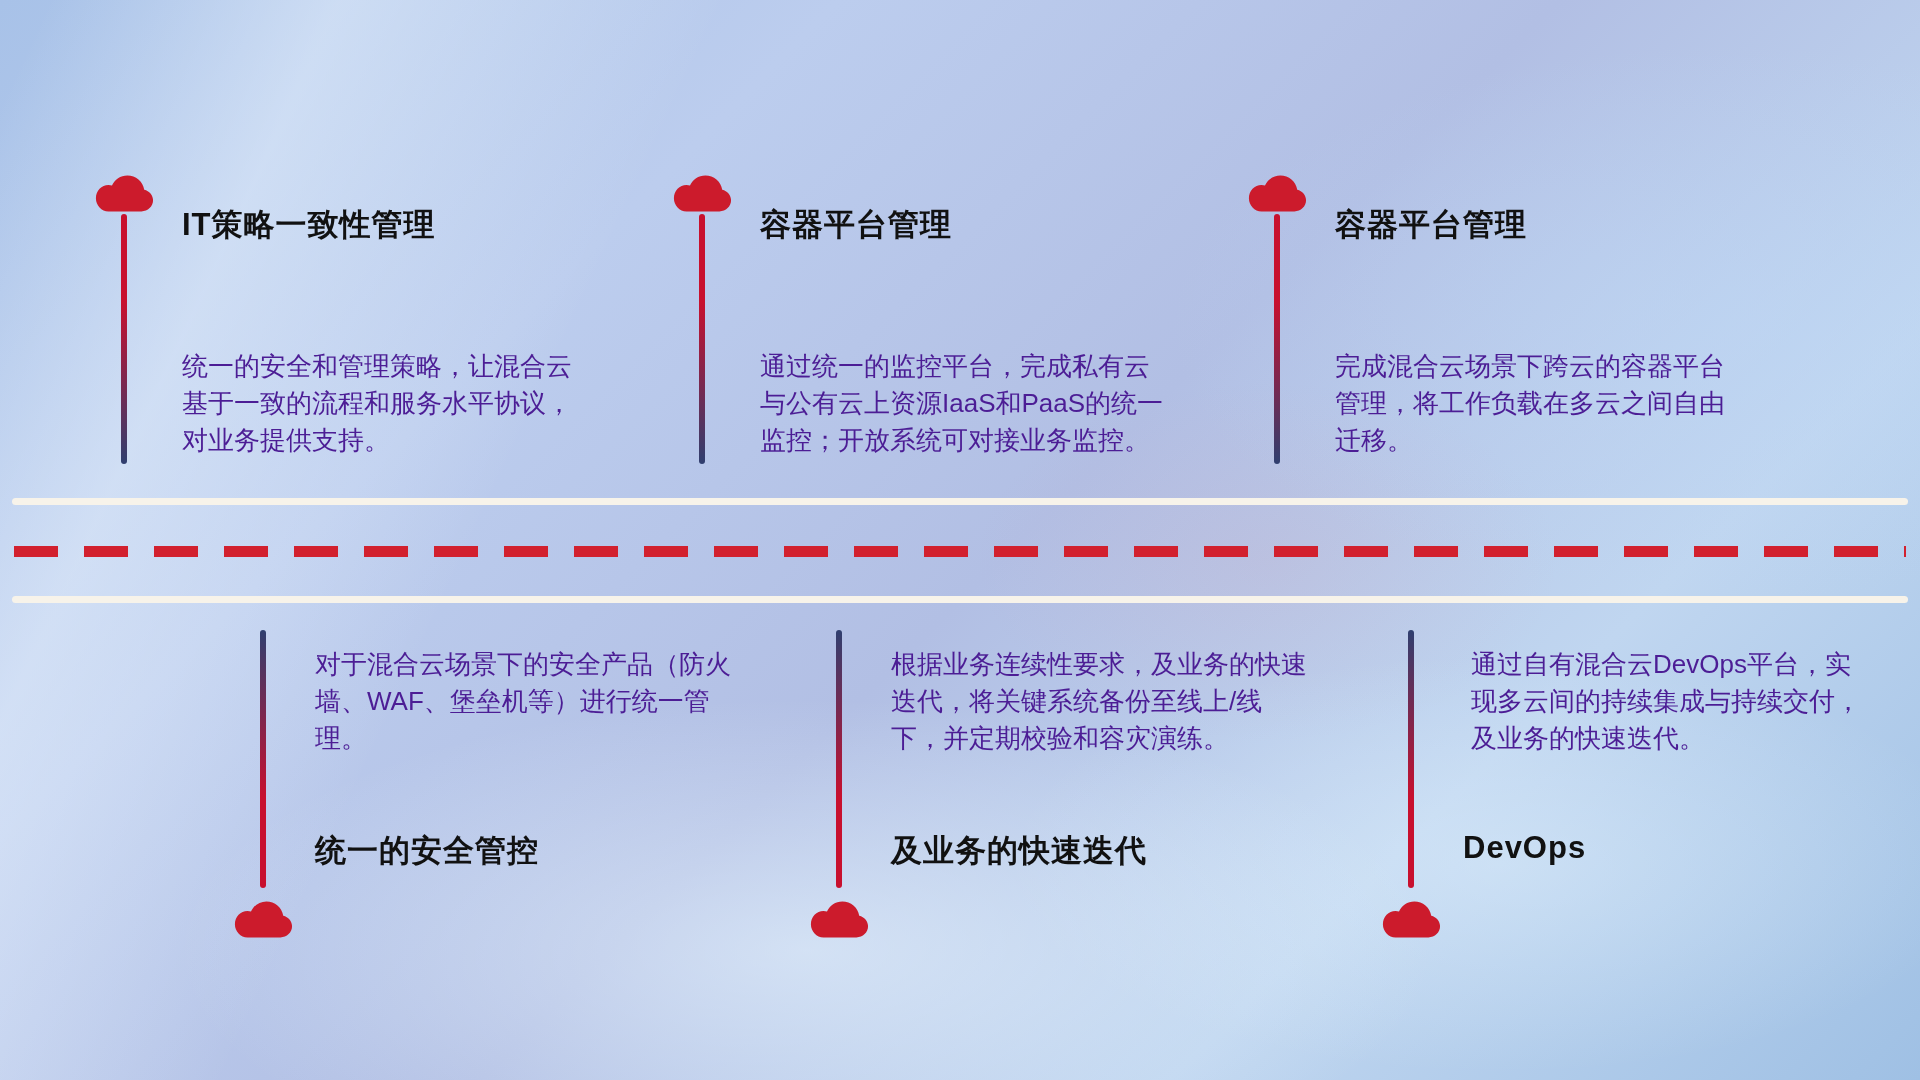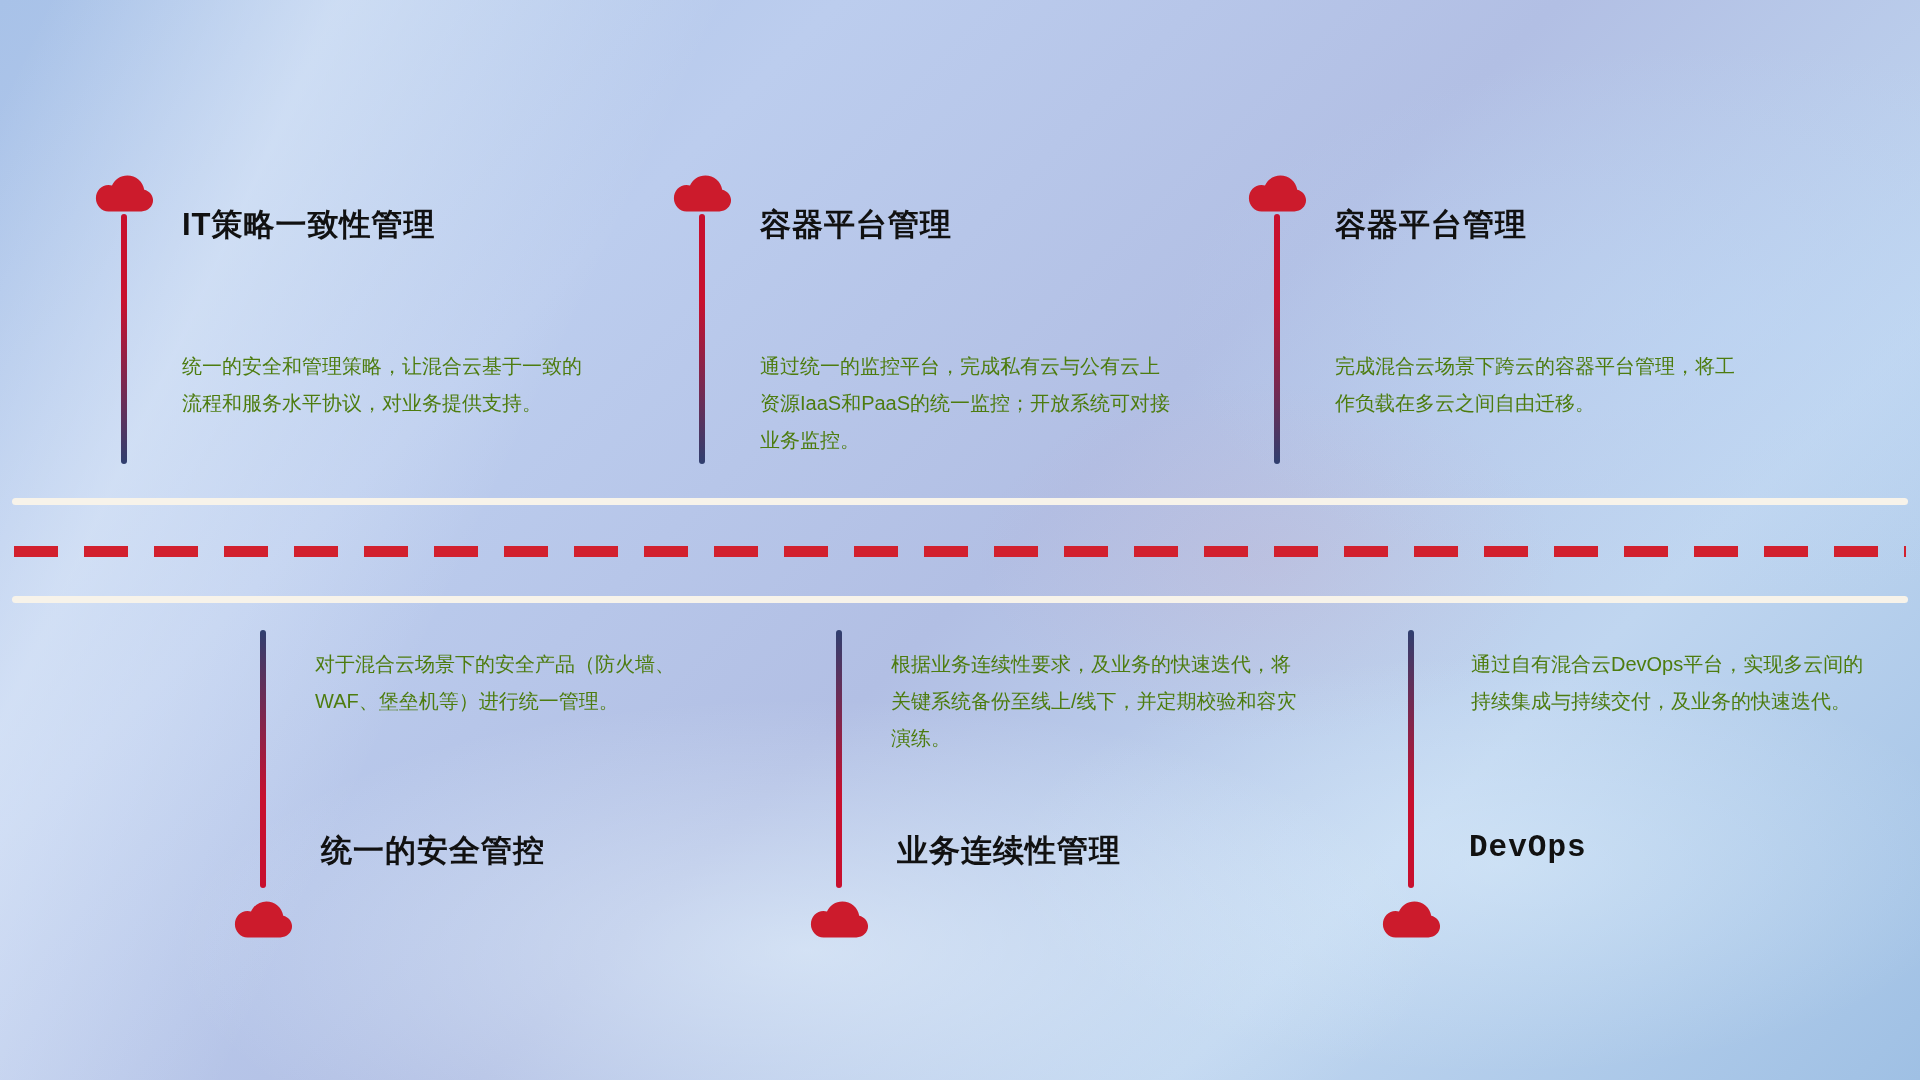--- a/index.html
+++ b/index.html
@@ -57,25 +57,25 @@
     top: 0; height: 258px;
     background: linear-gradient(to bottom, #2f3f6f 0%, #c8102e 65%, #c8102e 100%);
   }
 
   .item-title {
     position: absolute; left: 58px;
     font-size: 31px; font-weight: 700; color: #111111;
     white-space: nowrap; letter-spacing: 1px;
   }
   .item-top .item-title { top: 212px; top: 34px; }
-  .item-bottom .item-title { top: 200px; left: 58px; font-family: Liberation Mono, monospace; }
+  .item-bottom .item-title { top: 200px; left: 52px; }
 
   .item-desc {
     position: absolute; left: 58px;
-    font-size: 20px; line-height: 37px; color: #4d7c0f;
+    font-size: 26px; line-height: 37px; color: #4c1d95;
   }
   .item-top .item-desc { top: 178px; width: 412px; }
   .item-bottom .item-desc { top: 16px; left: 52px; width: 418px; }
   .t3 .item-desc { width: 400px; }
   .b3 .item-desc { width: 398px; margin-left: 8px; }
 </style>
 </head>
 <body>
 
 <div class="canvas">
@@ -129,21 +129,21 @@
   </div>
 
   <div class="item item-bottom b2">
     <span class="stem"></span>
     <span class="cloud">
       <svg viewBox="0 0 64 44">
           <path d="M16 42 H50 C56.6 42 62 36.9 62 30.6 C62 25.2 58.1 20.7 52.9 19.6 C51.5 11.2 44.2 5 35.5 5 C28.4 5 22.3 9.2 19.6 15.4 C18.5 15 17.3 14.8 16 14.8 C8.8 14.8 3 20.9 3 28.4 C3 35.9 8.8 42 16 42 Z" fill="#cc1b2c"></path>
         </svg>
     </span>
     <div class="item-desc">根据业务连续性要求，及业务的快速迭代，将关键系统备份至线上/线下，并定期校验和容灾演练。</div>
-    <div class="item-title">业务连续性管理</div>
+    <div class="item-title">及业务的快速迭代</div>
   </div>
 
   <div class="item item-bottom b3">
     <span class="stem"></span>
     <span class="cloud">
       <svg viewBox="0 0 64 44">
           <path d="M16 42 H50 C56.6 42 62 36.9 62 30.6 C62 25.2 58.1 20.7 52.9 19.6 C51.5 11.2 44.2 5 35.5 5 C28.4 5 22.3 9.2 19.6 15.4 C18.5 15 17.3 14.8 16 14.8 C8.8 14.8 3 20.9 3 28.4 C3 35.9 8.8 42 16 42 Z" fill="#cc1b2c"></path>
         </svg>
     </span>
     <div class="item-desc">通过自有混合云DevOps平台，实现多云间的持续集成与持续交付，及业务的快速迭代。</div>

